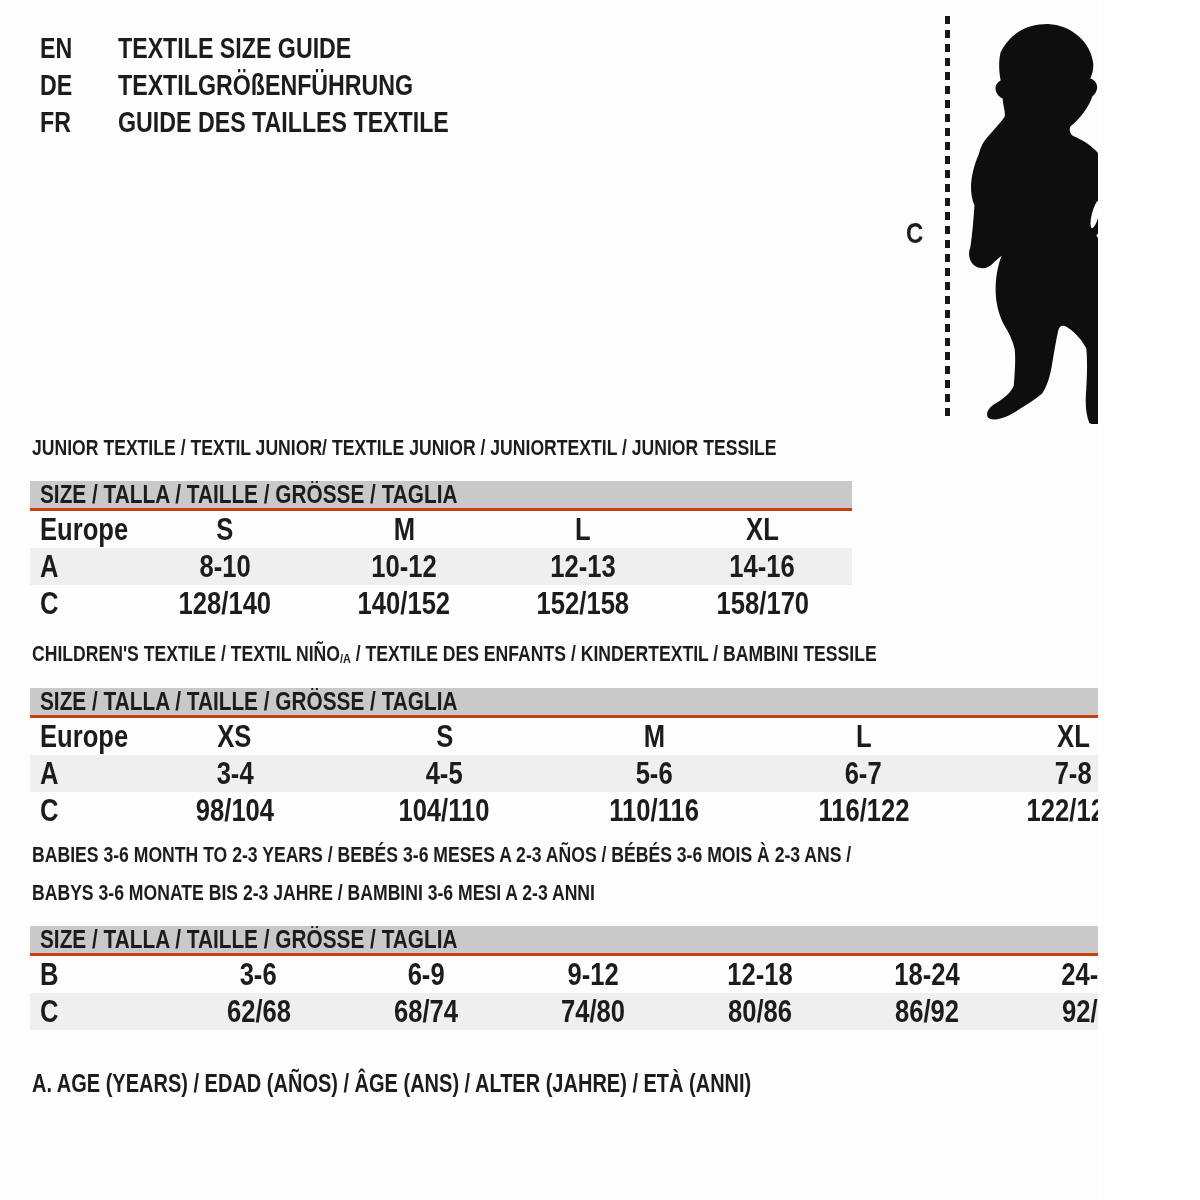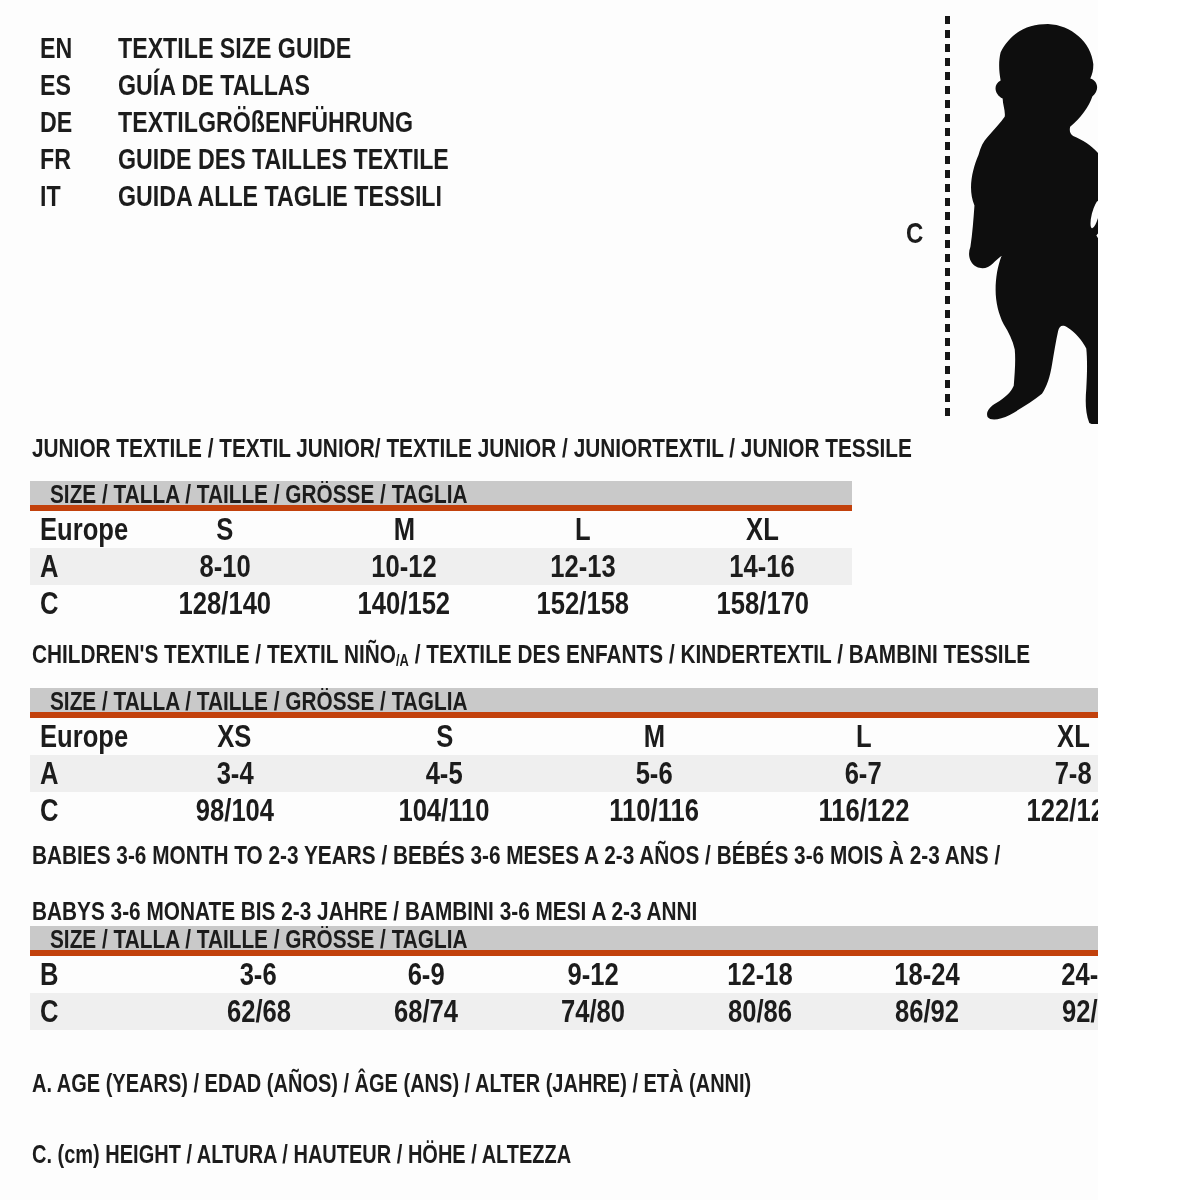--- a/index.html
+++ b/index.html
@@ -21,62 +21,54 @@
 
   
   .dash-line {
     position:absolute; left:945px; top:16px; width:5px; height:404px;
     background:repeating-linear-gradient(to bottom, #161616 0 8px, transparent 8px 14px);
   }
   .c-label { position:absolute; left:906px; top:216px; font-size:30px; }
   .toddler { position:absolute; left:952px; top:16px; }
 
   
-  .sec-title { position:absolute; left:32px; font-size:26px; line-height:30px; }
+  .sec-title { position:absolute; left:32px; font-size:22px; line-height:30px; }
   .subsc { font-size:.62em; vertical-align:-.18em; }
 
   
   .tblwrap { position:absolute; }
   .size-bar {
-    height:30px; background:#c9c9c9; border-bottom:6px solid #c2410c;
-    font-size:26px; line-height:27px; padding-left:20px; overflow:hidden;
+    height:30px; background:#c9c9c9; border-bottom:3px solid #c2410c;
+    font-size:26px; line-height:27px; padding-left:10px; overflow:hidden;
   }
   table { border-collapse:collapse; table-layout:fixed; width:100%; }
   td { height:33px; text-align:center; font-size:32px; vertical-align:middle; padding:0; }
   td.lbl { text-align:left; padding-left:10px; }
   tr.alt { background:#efefef; }
 
   
   .legend-line { position:absolute; left:32px; font-size:25px; line-height:30px; }
 </style>
 </head>
 <body>
 
 <div class="page">
 
   <div class="langs">
     <div class="lang-row">
       <span class="lang-code"><span class="ct">EN</span></span>
       <span class="ct">TEXTILE SIZE GUIDE</span>
     </div>
     <div class="lang-row">
-      <span class="lang-code"><span class="ct">ES</span></span>
-      <span class="ct">GUÍA DE TALLAS</span>
-    </div>
-    <div class="lang-row">
       <span class="lang-code"><span class="ct">DE</span></span>
       <span class="ct">TEXTILGRÖßENFÜHRUNG</span>
     </div>
     <div class="lang-row">
       <span class="lang-code"><span class="ct">FR</span></span>
       <span class="ct">GUIDE DES TAILLES TEXTILE</span>
-    </div>
-    <div class="lang-row">
-      <span class="lang-code"><span class="ct">IT</span></span>
-      <span class="ct">GUIDA ALLE TAGLIE TESSILI</span>
     </div>
   </div>
 
   <div class="dash-line"></div>
   <div class="c-label"><span class="ct">C</span></div>
   <svg class="toddler" width="192" height="408" viewBox="0 0 190 405" aria-hidden="true">
     <path fill="#0e0e0e" d="M 95 8
       C 118 9 138 26 140 48 C 140 54 139 58 137 62 C 144 64 147 73 139 80
       C 136 90 127 102 117 110 C 116 114 117 117 120 119 C 132 124 144 132 150 144
       C 158 158 164 170 166 182 C 167 192 165 200 161 206 C 158 212 153 215 148 214
@@ -177,21 +169,21 @@
         <td><span class="ctc">116/122</span></td>
         <td><span class="ctc">122/128</span></td>
       </tr>
     </tbody>
       </table>
   </div>
 
   <div class="sec-title" style="top:840px;">
     <span class="ct">BABIES 3-6 MONTH TO 2-3 YEARS / BEBÉS 3-6 MESES A 2-3 AÑOS / BÉBÉS 3-6 MOIS À 2-3 ANS /</span>
   </div>
-  <div class="sec-title" style="top:896px;">
+  <div class="sec-title" style="top:878px;">
     <span class="ct">BABYS 3-6 MONATE BIS 2-3 JAHRE / BAMBINI 3-6 MESI A 2-3 ANNI</span>
   </div>
   <div class="tblwrap" style="left:30px; top:926px; width:1148px;">
     <div class="size-bar">
       <span class="ct">SIZE / TALLA / TAILLE / GRÖSSE / TAGLIA</span>
     </div>
     <table>
       <colgroup>
           <col style="width:145px">
           <col>
@@ -220,17 +212,14 @@
         <td><span class="ctc">86/92</span></td>
         <td><span class="ctc">92/98</span></td>
       </tr>
     </tbody>
       </table>
   </div>
 
   <div class="legend-line" style="top:1068px;text-decoration:underline;">
     <span class="ct">A. AGE (YEARS) / EDAD (AÑOS) / ÂGE (ANS) / ALTER (JAHRE) / ETÀ (ANNI)</span>
   </div>
-  <div class="legend-line" style="top:1139px;">
-    <span class="ct">C. (cm) HEIGHT / ALTURA / HAUTEUR / HÖHE / ALTEZZA</span>
-  </div>
 
 </div>
 
 </body></html>

